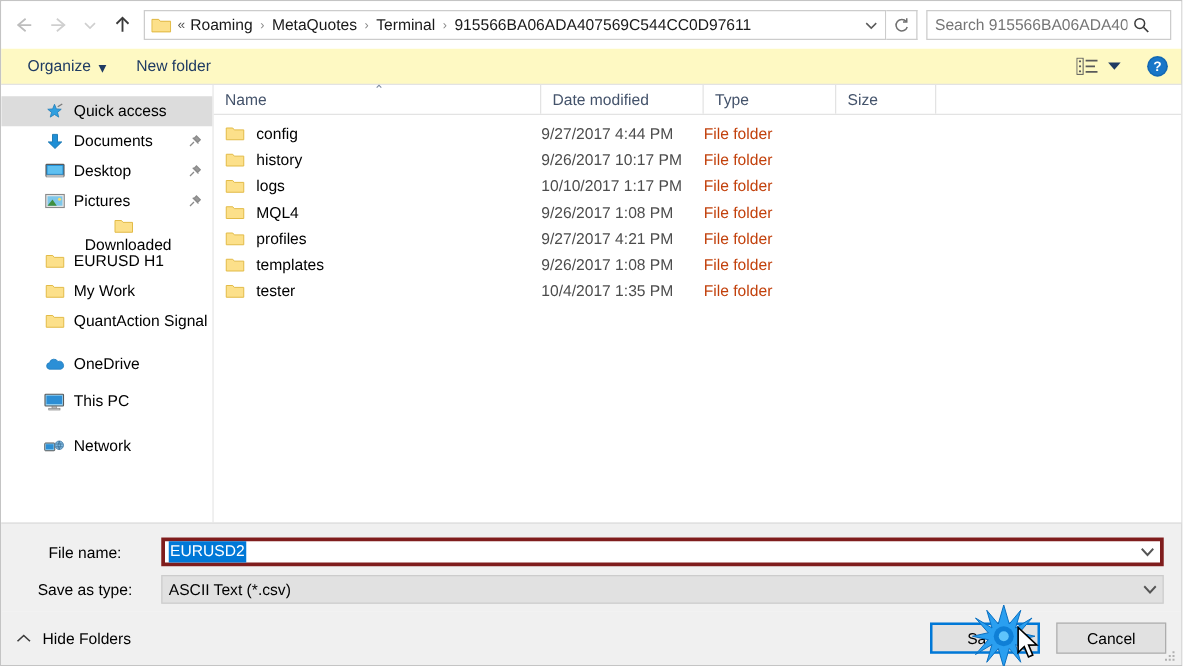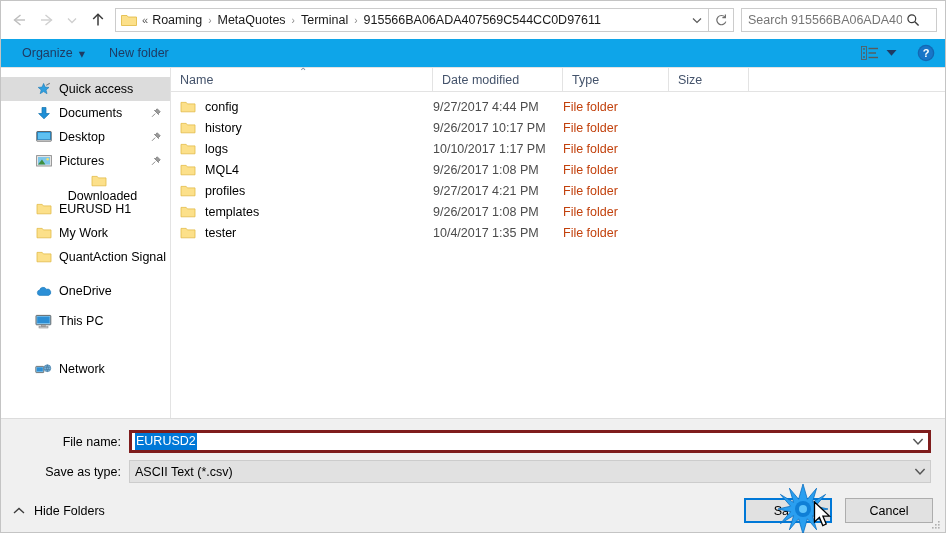--- a/index.html
+++ b/index.html
@@ -129,21 +129,21 @@
     width: 160px;
   }
   #search-icon { width: 22px; display:flex; align-items:center; justify-content:center; }
 
   
   #toolbar {
     height: 29px;
     flex: 0 0 auto;
     display: flex;
     align-items: center;
-    background: #0ea5e9;
+    background: #fef9c3;
     padding: 0 10px 0 14px;
     border-bottom: 1px solid #e3e3e3;
   }
   .tb-item {
     font-size: 12.5px;
     color: #1f3b63;
     display: flex; align-items: center;
     padding: 3px 7px;
   }
   .tb-item .caret { margin-left: 6px; }
@@ -250,21 +250,21 @@
   
   #formarea {
     flex: 0 0 auto;
     background: #f0f0f0;
     border-top: 1px solid #dcdcdc;
     padding: 10px 14px 0 14px;
   }
   .frow { display: flex; align-items: center; height: 25px; margin-bottom: 5px; }
   .flabel {
     width: 114px;
-    text-align: right;
+    text-align: center;
     padding-right: 8px;
     font-size: 12.5px;
     color: #000;
     flex: 0 0 auto;
   }
   .fcombo {
     flex: 1 1 auto;
     height: 23px;
     display: flex;
     align-items: center;
@@ -556,21 +556,21 @@
           <svg width="17" height="15" viewBox="0 0 17 15">
             <rect x="1" y="1.4" width="14.8" height="9.4" rx="0.6" fill="#8fcdf0" stroke="#5a5a5a" stroke-width="0.9"></rect>
             <rect x="2.2" y="2.6" width="12.4" height="6.6" fill="#2d8ed4"></rect>
             <rect x="6.6" y="11" width="3.6" height="2" fill="#b8b8b8" stroke="#7a7a7a" stroke-width="0.5"></rect>
             <rect x="4" y="12.6" width="9" height="1.4" fill="#cfcfcf" stroke="#7a7a7a" stroke-width="0.5"></rect>
           </svg>
         </div>
         <span class="sb-label">This PC</span>
       </div>
 
-      <div class="sb-item" style="margin-top:24px;text-align:right;">
+      <div class="sb-item" style="margin-top:12px;text-align:right;">
         <div class="sb-icon">
           <svg width="17" height="15" viewBox="0 0 17 15">
             <rect x="0.8" y="4.4" width="8" height="6.2" rx="0.6" fill="#8fcdf0" stroke="#5a5a5a" stroke-width="0.8"></rect>
             <rect x="1.8" y="5.4" width="6" height="4" fill="#2d8ed4"></rect>
             <circle cx="12.4" cy="6.2" r="3.4" fill="#7fb8de" stroke="#4a7fa8" stroke-width="0.7"></circle>
             <path d="M9.6 5.2 H15.2 M9.6 7.4 H15.2 M12.4 2.8 Q10.4 6.2 12.4 9.6 Q14.4 6.2 12.4 2.8" fill="none" stroke="#3a6e96" stroke-width="0.6"></path>
           </svg>
         </div>
         <span class="sb-label">Network</span>
       </div>

